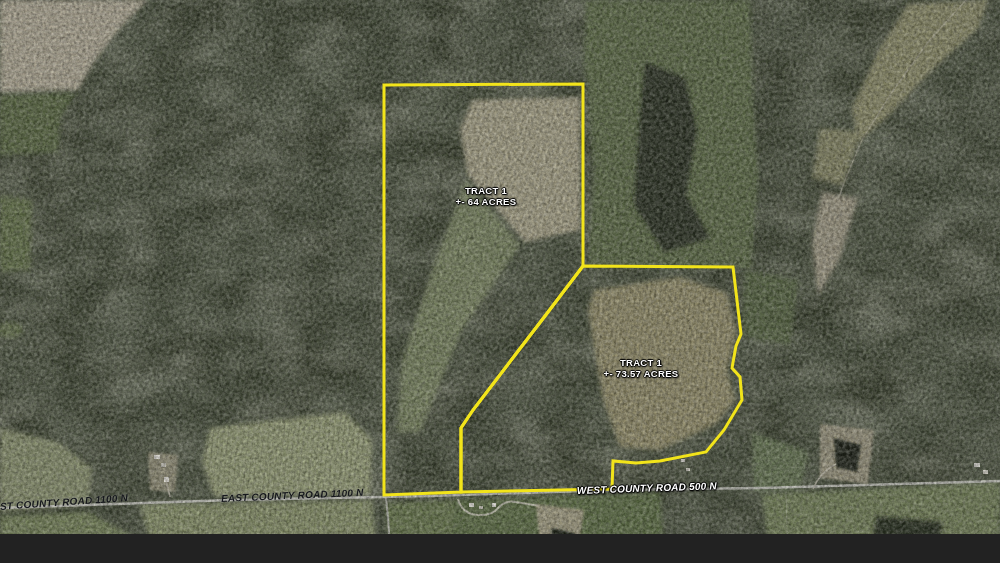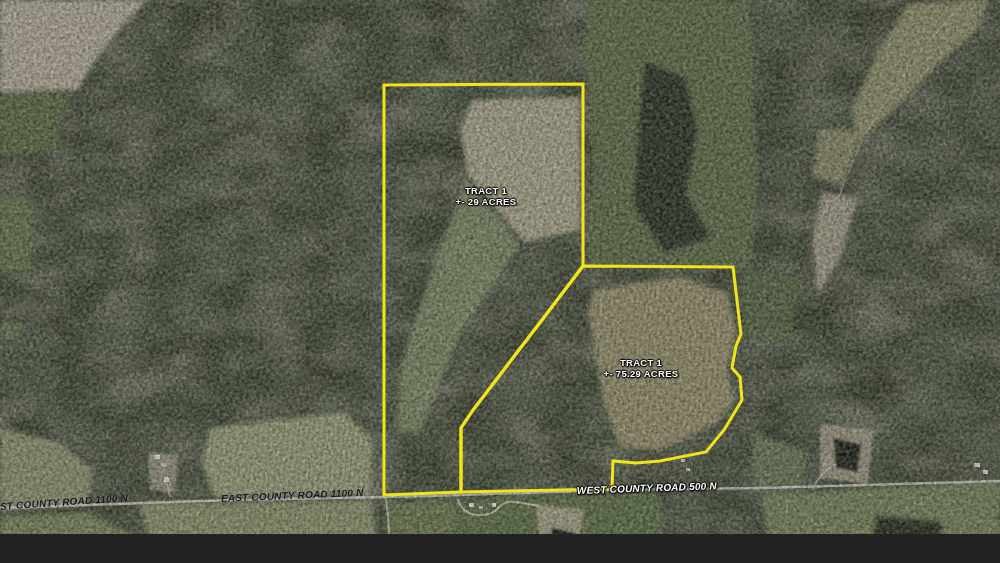--- a/index.html
+++ b/index.html
@@ -138,26 +138,26 @@
   <rect x="0" y="0" width="1000" height="563" filter="url(#nLight)" opacity="0.32"></rect>
 
   <g fill="none" stroke="#f2e41a" stroke-width="3" stroke-linejoin="miter">
     <polygon points="384,85 583,84 583,266 545,316 473,410 461,428 461,492 384,495"></polygon>
     <polygon points="583,266 733,267 741,334 736,346 732,368 740,377 742,400 724,430 706,452 660,461 636,463 613,461 612,489 461,492 461,428 473,410 545,316"></polygon>
   </g>
 </svg>
 
 <div class="overlay-label tract-label" style="left:486px;top:196px;">
   <div>TRACT 1</div>
-  <div>+- 29 ACRES</div>
+  <div>+- 64 ACRES</div>
 </div>
 
 <div class="overlay-label tract-label" style="left:641px;top:368px;">
   <div>TRACT 1</div>
-  <div>+- 75.29 ACRES</div>
+  <div>+- 73.57 ACRES</div>
 </div>
 
 <div class="overlay-label road-label dark" style="left:0px;top:501px;transform:rotate(-4deg);transform-origin:left center;">ST COUNTY ROAD 1100 N</div>
 
 <div class="overlay-label road-label dark" style="left:221px;top:493px;transform:rotate(-2.5deg);transform-origin:left center;">EAST COUNTY ROAD 1100 N</div>
 
 <div class="overlay-label road-label light" style="left:577px;top:485px;transform:rotate(-2deg);transform-origin:left center;">WEST COUNTY ROAD 500 N</div>
 
 </div>
 

